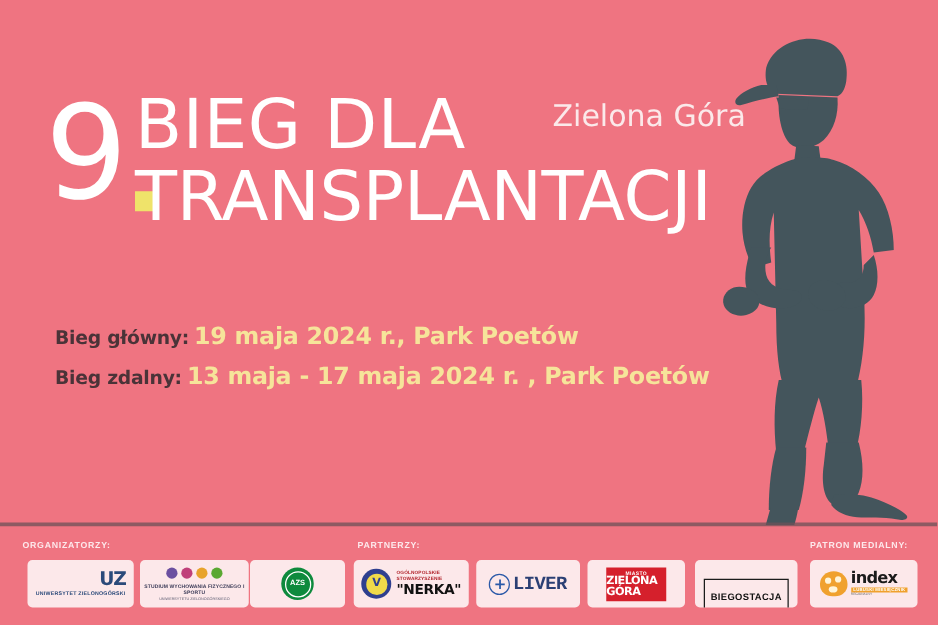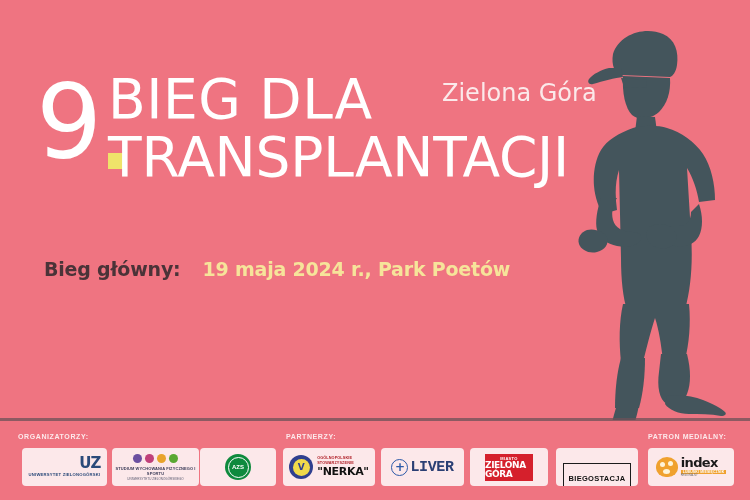--- a/index.html
+++ b/index.html
@@ -95,31 +95,31 @@
     position: absolute;
     left: 44px;
     top: 258px;
   }
   .date-row {
     white-space: nowrap;
     margin-bottom: 10px;
     font-family: "DejaVu Sans", sans-serif;
   }
   .date-label {
-    font-size: 19px;
+    font-size: 15px;
     font-weight: bold;
     color: #4a3338;
     letter-spacing: -0.2px;
   }
   .date-value {
     font-size: 19px;
     font-weight: bold;
     color: #f6e49a;
     letter-spacing: -0.2px;
-    margin-left: 22px;
+    margin-left: 4px;
   }
 
   
   #divider {
     position: absolute;
     left: 0;
     top: 418px;
     width: 750px;
     height: 3px;
     background: #6c5158;
@@ -397,20 +397,23 @@
       <div class="title-line" id="title-line-1">BIEG DLA</div>
       <div class="title-line" id="title-line-2">TRANSPLANTACJI</div>
     </div>
   </div>
 
   <div id="city-label">Zielona Góra</div>
 
   <div id="dates">
     <div class="date-row">
       <span class="date-label">Bieg główny:</span><span class="date-value">19 maja 2024 r., Park Poetów</span>
+    </div>
+    <div class="date-row">
+      <span class="date-label">Bieg zdalny:</span><span class="date-value">13 maja - 17 maja 2024 r. , Park Poetów</span>
     </div>
   </div>
 
   <div id="divider"></div>
 
   <div id="sponsor-bar">
 
     <div class="sponsor-heading" id="heading-organizers">ORGANIZATORZY:</div>
     <div class="sponsor-heading" id="heading-partners">PARTNERZY:</div>
     <div class="sponsor-heading" id="heading-media">PATRON MEDIALNY:</div>

